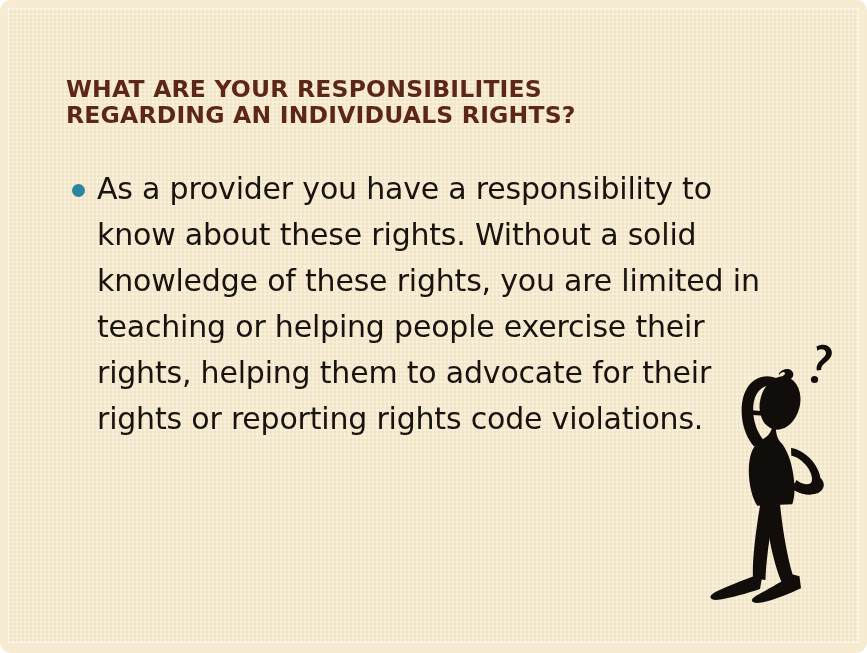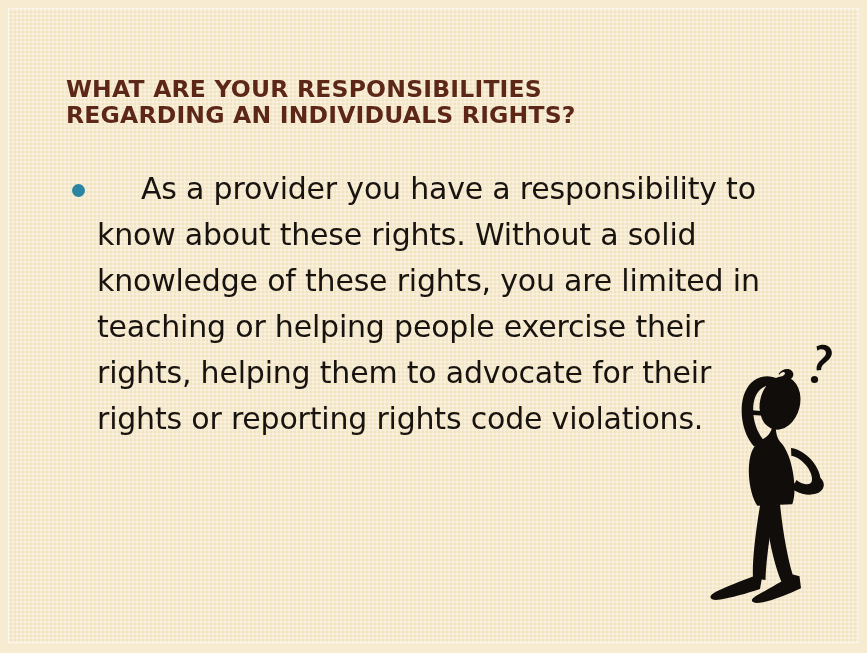--- a/index.html
+++ b/index.html
@@ -15,20 +15,21 @@
   }
 
   
   #slide {
     position: relative;
     width: 867px;
     height: 653px;
     background: #f7ecd2;
     box-sizing: border-box;
     overflow: hidden;
+    border-radius: 11px;
   }
 
   
   #canvas {
     position: absolute;
     left: 8px;
     top: 8px;
     right: 8px;
     bottom: 10px;
     background-color: #f2e3bf;
@@ -90,21 +91,20 @@
     border-radius: 50%;
     background: #2b85a2;
   }
   .bullet-text {
     color: #19130f;
     font-family: "DejaVu Sans", sans-serif;
     font-size: 30px;
     line-height: 46px;
     letter-spacing: -0.2px;
     white-space: pre-line;
-    padding-left: 44px;
   }
 
   
   #figure {
     position: absolute;
     left: 700px;
     top: 330px;
     width: 165px;
     height: 270px;
   }

